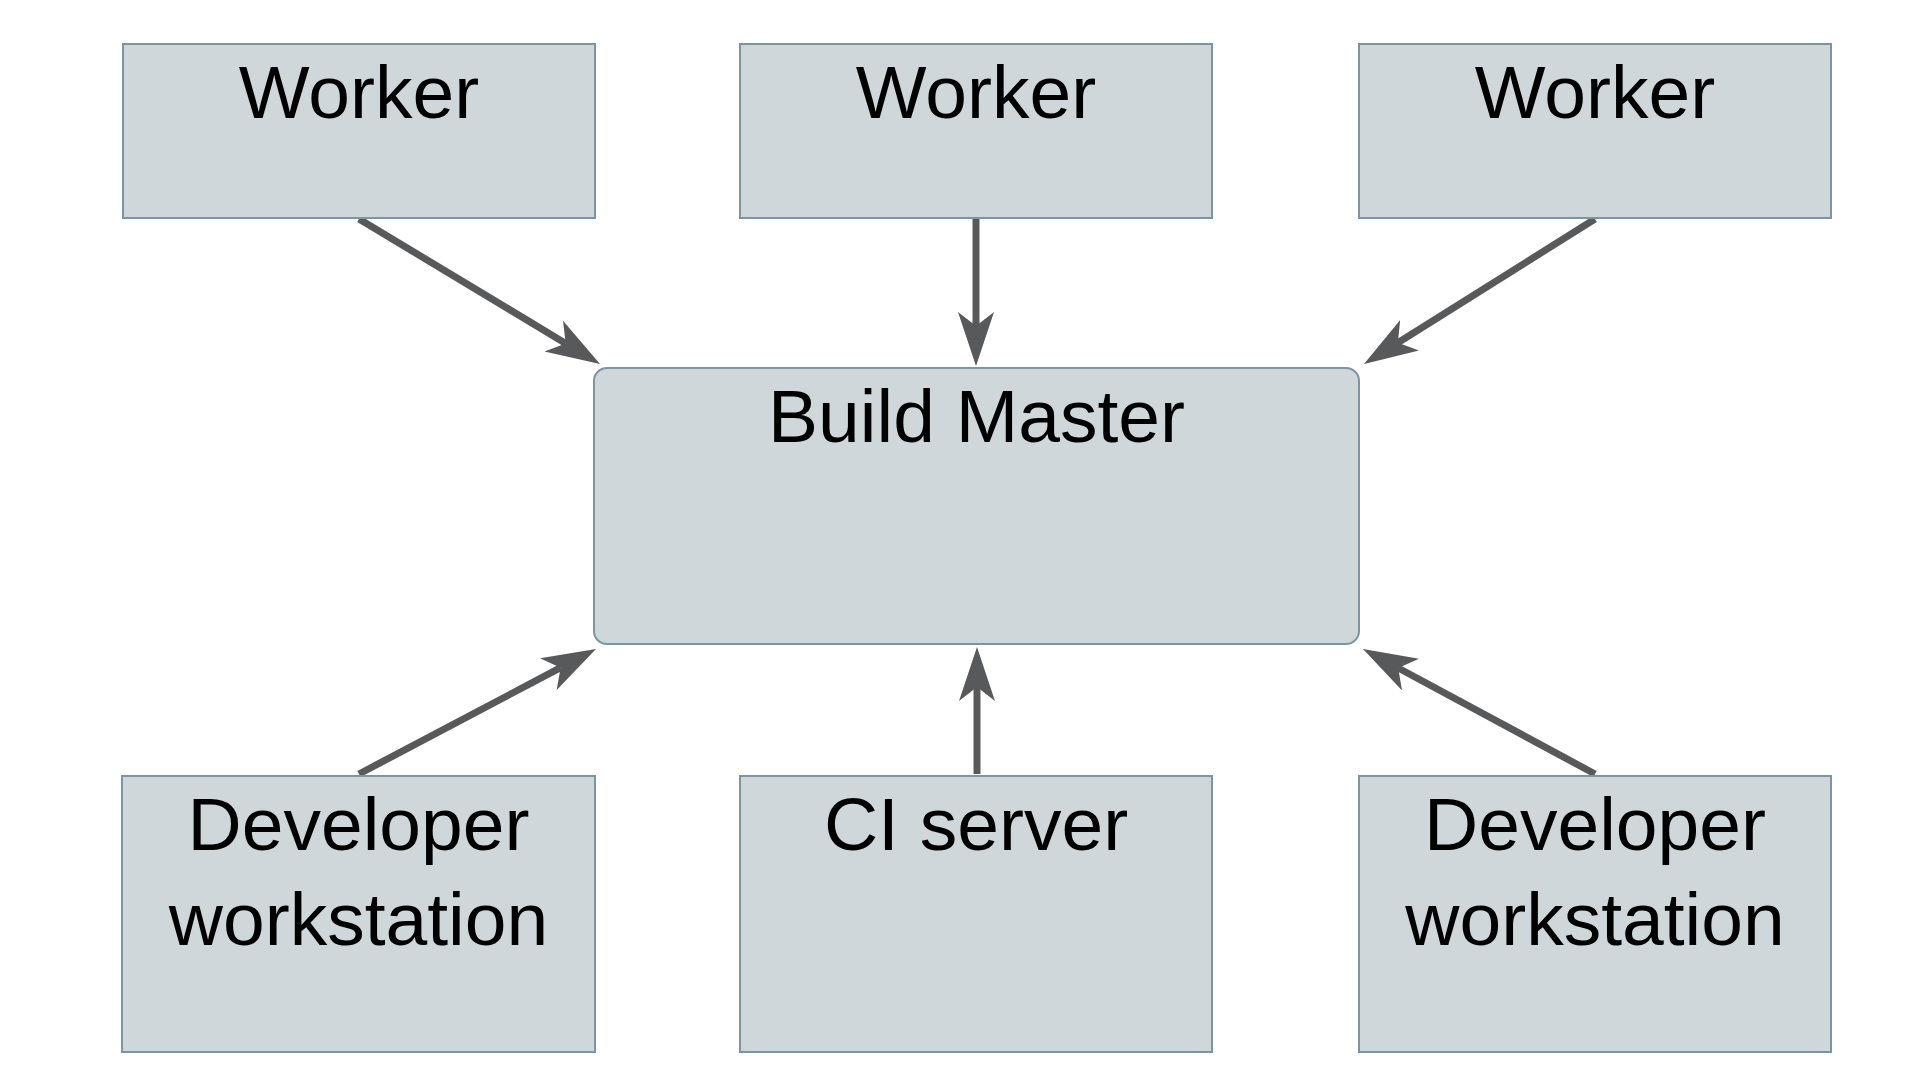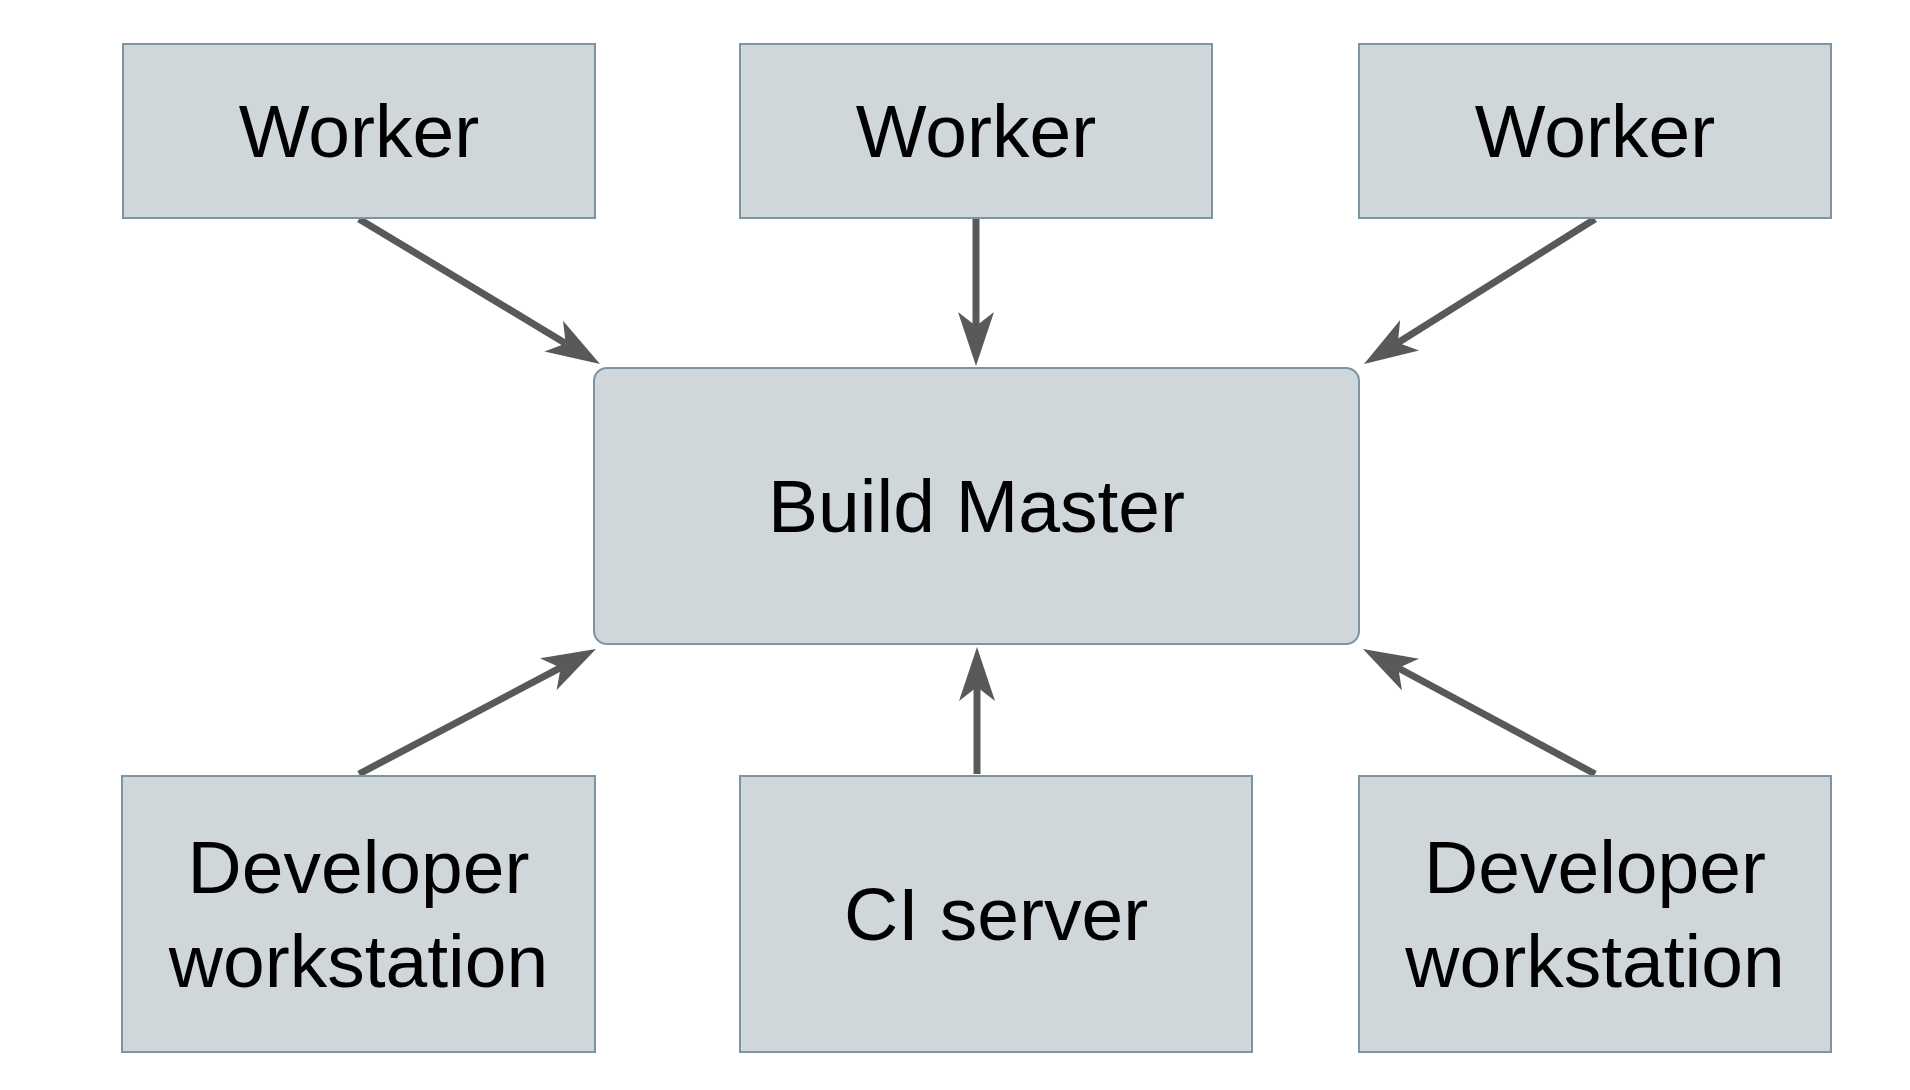--- a/index.html
+++ b/index.html
@@ -22,21 +22,21 @@
     width: 100%;
     height: 100%;
     display: block;
   }
   .node {
     position: absolute;
     box-sizing: border-box;
     background: var(--node-fill, #cfd7da);
     border: 2px solid var(--node-border, #7d94a2);
     display: flex;
-    align-items: center;
+    align-items: flex-start;
     justify-content: center;
     text-align: center;
     color: var(--node-text, #000000);
     font-size: 75px;
     line-height: 1.26;
     padding: 0 30px;
   }
   .node .node-label {
     display: block;
   }
@@ -69,20 +69,20 @@
       </div>
       <div class="node" style="left: 1358px; top: 43px; width: 474px; height: 176px;">
         <span class="node-label">Worker</span>
       </div>
       <div class="node" style="left: 593px; top: 367px; width: 767px; height: 278px; border-radius: 14px;">
         <span class="node-label">Build Master</span>
       </div>
       <div class="node" style="left: 121px; top: 775px; width: 475px; height: 278px;">
         <span class="node-label">Developer workstation</span>
       </div>
-      <div class="node" style="left: 739px; top: 775px; width: 514px; height: 278px;">
+      <div class="node" style="left: 739px; top: 775px; width: 474px; height: 278px;">
         <span class="node-label">CI server</span>
       </div>
       <div class="node" style="left: 1358px; top: 775px; width: 474px; height: 278px;">
         <span class="node-label">Developer workstation</span>
       </div>
     </div>
 </div>
 
 </body></html>

